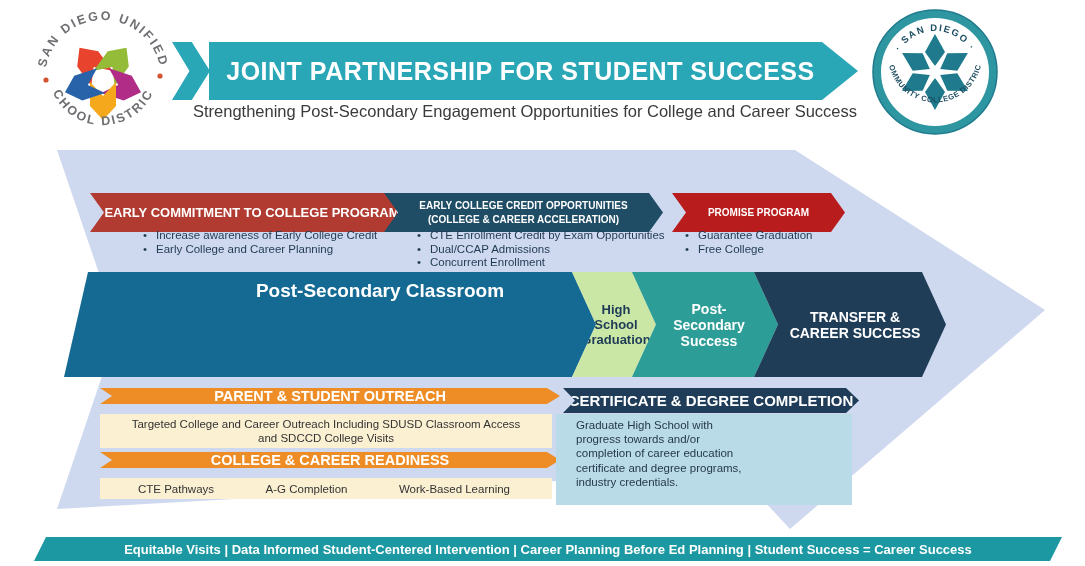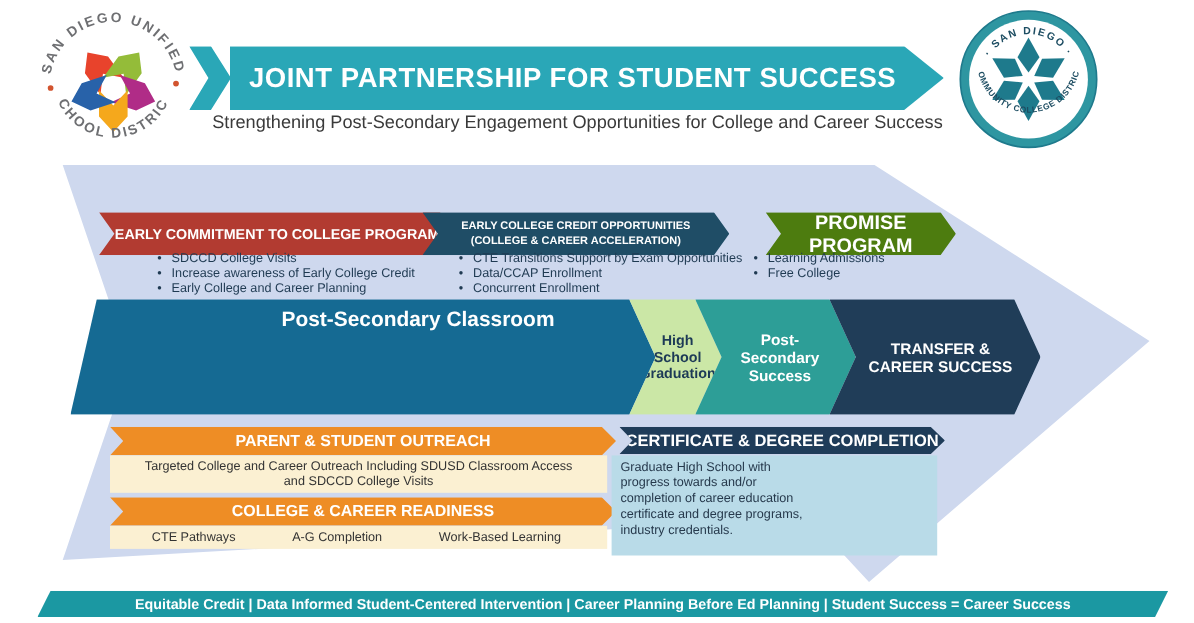--- a/index.html
+++ b/index.html
@@ -23,21 +23,21 @@
   .logo{z-index:4;}
   #logo-left{left:35px;top:8px;width:136px;height:136px;}
   #logo-right{left:871px;top:8px;width:128px;height:128px;}
 
   
   .prog-banner{top:183px;height:39px;z-index:2;display:flex;flex-direction:column;
     align-items:center;justify-content:center;color:#fff;font-weight:bold;text-align:center;margin-top:10px;}
   .prog-banner{clip-path:polygon(0 0,calc(100% - 14px) 0,100% 50%,calc(100% - 14px) 100%,0 100%,14px 50%);}
   #prog-red{left:90px;width:324px;background:#B23B31;font-size:13px;}
   #prog-slate{left:384px;width:279px;background:#1F4D66;font-size:10px;line-height:13.5px;}
-  #prog-promise{left:696px;width:173px;background:#4d7c0f;font-size:18px;}
+  #prog-promise{left:672px;width:173px;background:#b91c1c;font-size:10px;}
 
   .bullets{top:229px;z-index:2;color:#1F3A52;font-size:11.5px;line-height:13.6px;}
   #bullets-1{left:143px;width:272px;}
   #bullets-2{left:417px;width:272px;}
   #bullets-3{left:685px;width:200px;}
   .bullet{position:relative;padding-left:13px;}
   .bullet::before{content:"•";position:absolute;left:0;top:0;}
 
   
   .band-piece{top:272px;height:105px;z-index:2;}
@@ -58,38 +58,38 @@
   .chip span{transform:skewX(12deg);color:#fff;font-weight:bold;font-size:13px;}
   .chip:nth-of-type(1){left:137px;width:52px;background:#F2939C;}
   .chip:nth-of-type(2){left:196px;width:58px;background:#F6AB46;}
   .chip:nth-of-type(3){left:260px;width:60px;background:#F6AB46;}
   .chip:nth-of-type(4){left:331px;width:47px;background:#2FA3A3;}
   .chip:nth-of-type(5){left:387px;width:46px;background:#2FA3A3;}
   .chip:nth-of-type(6){left:444px;width:46px;background:#2FA3A3;}
   .chip:nth-of-type(7){left:501px;width:46px;background:#2FA3A3;}
 
   
-  .orange-banner{left:100px;width:460px;height:26px;background:#EE8D25;z-index:2;
+  .orange-banner{left:100px;width:460px;height:16px;background:#EE8D25;z-index:2;
     clip-path:polygon(0 0,calc(100% - 13px) 0,100% 50%,calc(100% - 13px) 100%,0 100%,12px 50%);
     display:flex;align-items:center;justify-content:center;color:#fff;font-weight:bold;font-size:14.5px;}
   #outreach-banner{top:388px;}
   #readiness-banner{top:452px;}
   .cream{left:100px;width:452px;background:#FBF0D2;z-index:2;color:#333;font-size:11.5px;}
   #outreach-desc{top:414px;height:34px;display:flex;align-items:center;justify-content:center;
     text-align:center;line-height:14px;padding:0 26px;box-sizing:border-box;}
   #readiness-items{top:478px;height:21px;display:flex;align-items:center;
     justify-content:space-between;padding:0 42px 0 38px;box-sizing:border-box;}
 
   
   #cert-banner{left:563px;top:388px;width:296px;height:25px;background:#1F3C59;z-index:2;
     clip-path:polygon(0 0,calc(100% - 13px) 0,100% 50%,calc(100% - 13px) 100%,0 100%,12px 50%);
     display:flex;align-items:center;justify-content:center;color:#fff;font-weight:bold;font-size:15px;}
   #cert-panel{left:556px;top:414px;width:296px;height:91px;background:#B9DBE8;z-index:2;
     display:flex;color:#26394C;font-size:11.5px;line-height:14.2px;}
-  #cert-left{width:186px;padding:4px 2px 0 8px;box-sizing:border-box;}
+  #cert-left{width:186px;padding:4px 2px 0 8px;box-sizing:border-box;margin-left:12px;}
   #cert-right{width:110px;padding:6px 2px 0 4px;box-sizing:border-box;}
 
   
   #footer-band{left:34px;top:537px;width:1028px;height:24px;background:#1B98A2;z-index:2;
     clip-path:polygon(12px 0,100% 0,calc(100% - 12px) 100%,0 100%);
     display:flex;align-items:center;justify-content:center;color:#fff;font-weight:bold;font-size:13px;}
 </style>
 </head>
 <body>
 
@@ -155,31 +155,30 @@
   </div>
   <div id="prog-slate" class="abs prog-banner">
     <span>EARLY COLLEGE CREDIT OPPORTUNITIES</span>
     <span>(COLLEGE &amp; CAREER ACCELERATION)</span>
   </div>
   <div id="prog-promise" class="abs prog-banner">
     <span>PROMISE PROGRAM</span>
   </div>
 
   <div id="bullets-1" class="abs bullets">
-    <div class="bullet">SDCCD College Visits</div>
     <div class="bullet">Increase awareness of Early College Credit</div>
     <div class="bullet">Early College and Career Planning</div>
   </div>
   <div id="bullets-2" class="abs bullets">
-    <div class="bullet">CTE Transitions Support by Exam Opportunities</div>
-    <div class="bullet">Data/CCAP Enrollment</div>
+    <div class="bullet">CTE Enrollment Credit by Exam Opportunities</div>
+    <div class="bullet">Dual/CCAP Admissions</div>
     <div class="bullet">Concurrent Enrollment</div>
   </div>
   <div id="bullets-3" class="abs bullets">
-    <div class="bullet">Learning Admissions</div>
+    <div class="bullet">Guarantee Graduation</div>
     <div class="bullet">Free College</div>
   </div>
 
   <div id="band-blue" class="abs band-piece"></div>
   <div id="stage-green" class="abs band-piece stage">
     <span>High School Graduation</span>
   </div>
   <div id="stage-teal" class="abs band-piece stage">
     <span>Post-Secondary Success</span>
   </div>
@@ -224,16 +223,16 @@
   </div>
 
   <div id="cert-banner" class="abs">
     <span>CERTIFICATE &amp; DEGREE COMPLETION</span>
   </div>
   <div id="cert-panel" class="abs">
     <div id="cert-left">Graduate High School with progress towards and/or completion of career education certificate and degree programs, industry credentials.</div>
   </div>
 
   <div id="footer-band" class="abs">
-    <span>Equitable Credit | Data Informed Student-Centered Intervention | Career Planning Before Ed Planning | Student Success = Career Success</span>
+    <span>Equitable Visits | Data Informed Student-Centered Intervention | Career Planning Before Ed Planning | Student Success = Career Success</span>
   </div>
 
 </div>
 
 </body></html>

